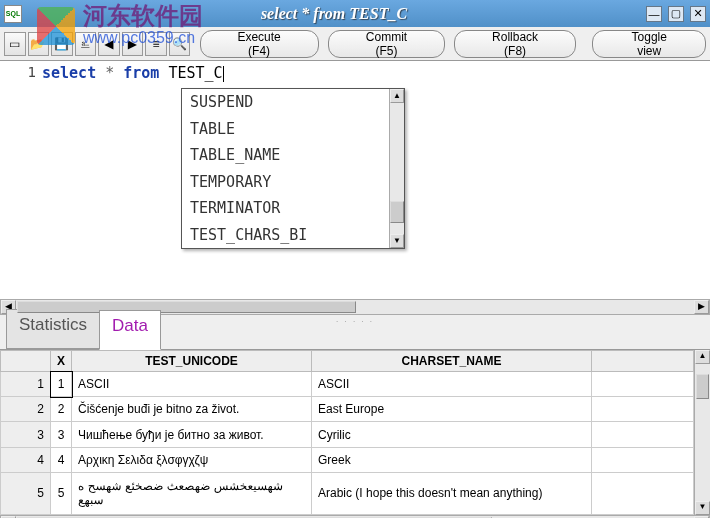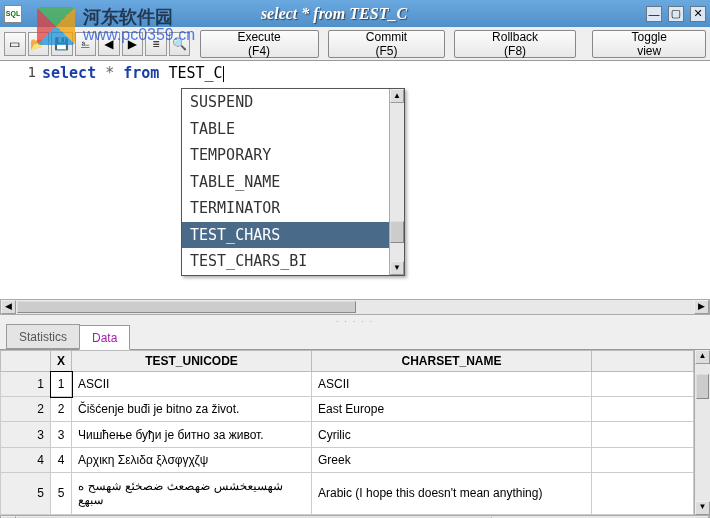--- a/index.html
+++ b/index.html
@@ -5,21 +5,21 @@
 * { box-sizing: border-box; margin: 0; padding: 0; }
 body { font-family: sans-serif; font-size: 12px; background: #c0c0c0; width: 710px; height: 518px; overflow: hidden; position: relative; }
 
 .titlebar { height: 27px; background: linear-gradient(#6aa8e0, #5090c8); display: flex; align-items: center; padding: 0 4px; gap: 6px; }
 .titlebar .appicon { width: 18px; height: 18px; background: #fff; border: 1px solid #888; display: flex; align-items: center; justify-content: center; font-size: 7px; color: #070; font-weight: bold; }
 .titlebar .title { flex: 1; text-align: center; font-size: 16px; font-weight: bold; font-style: italic; color: #fff; text-shadow: 1px 1px 1px #345; font-family: serif; }
 .titlebar .winbtn { width: 16px; height: 16px; background: #dde8f4; border: 1px solid #678; display: flex; align-items: center; justify-content: center; font-size: 11px; cursor: pointer; }
 
 .toolbar-row { height: 34px; background: #efefef; display: flex; align-items: center; padding: 2px 4px; gap: 2px; border-bottom: 1px solid #999; }
 .tbtn { width: 24px; height: 24px; background: linear-gradient(#fafafa, #e3e3e3); border: 1px solid #999; display: flex; align-items: center; justify-content: center; font-size: 12px; cursor: pointer; }
-.bigbtn { height: 28px; padding: 0 28px; background: linear-gradient(#fcfcfc,#e8e8e8); border: 1px solid #888; border-radius: 2px; font-size: 12px; cursor: pointer; display: flex; align-items: center; }
+.bigbtn { height: 28px; padding: 0 28px; background: linear-gradient(#fcfcfc,#e8e8e8); border: 1px solid #888; border-radius: 12px; font-size: 12px; cursor: pointer; display: flex; align-items: center; }
 .sep { width: 6px; }
 
 .editor-area { position: relative; background: #fff; height: 238px; display: flex; }
 .gutter { width: 42px; background: #fff; text-align: right; padding: 3px 6px 0 0; color: #444; font-family: monospace; font-size: 14px; }
 .editor { flex: 1; background: #fff; padding: 3px 0 0 0; font-family: monospace; font-size: 15px; position: relative; }
 .editor .kw1 { color: #1a3ea8; font-weight: bold; }
 .editor .kw2 { color: #666; }
 .editor .ident { color: #000; }
 .cursor-caret { display: inline-block; background: #000; width: 1px; height: 16px; vertical-align: middle; }
 
@@ -33,42 +33,42 @@
 .acl-thumb { position: absolute; left: 0; right: 0; top: 75%; height: 22px; background: #ccc; border: 1px outset #ddd; }
 
 .hscroll { height: 16px; background: #e8e8e8; display: flex; border: 1px solid #aaa; }
 .hscroll .arrow { width: 15px; background: #ddd; border: 1px outset #eee; font-size: 9px; text-align: center; }
 .hscroll .track { flex: 1; position: relative; }
 .hscroll .thumb { position: absolute; top: 1px; bottom: 1px; left: 1px; width: 50%; background: #ccc; border: 1px outset #ddd; }
 
 .grip { height: 8px; background: #efefef; text-align: center; color: #888; font-size: 8px; letter-spacing: 2px; }
 
 .tab-strip { height: 27px; background: #efefef; display: flex; align-items: flex-end; padding-left: 6px; border-bottom: 1px solid #999; }
-.tab { padding: 5px 12px 4px 12px; border: 1px solid #999; background: #e4e4e4; margin-right: -1px; cursor: pointer; font-size: 12px; color: #555; }
+.tab { padding: 5px 12px 13px 12px; border: 1px solid #999; background: #e4e4e4; margin-right: -1px; cursor: pointer; font-size: 17px; color: #555; }
 .tab.active { background: #fff; border-bottom: 1px solid #fff; color: #a21caf; position: relative; top: 1px; }
 
 .grid-wrap { height: 165px; background: #fff; display: flex; }
 .grid { flex: 1; border-collapse: collapse; width: 100%; font-size: 12px; }
 .grid th { background: #eee; border: 1px solid #bbb; padding: 3px 6px; font-weight: bold; text-align: center; }
 .grid td { border: 1px solid #ccc; padding: 3px 6px; text-align: left; background: #fff; }
 .grid .rownum-th { width: 50px; }
 .grid .xcol { width: 20px; text-align: center; }
 .grid .rownum { background: #eee; text-align: right; font-weight: normal; width: 50px; }
 .grid .xcol-cell { text-align: center; }
 .marker { outline: 1px solid #000; }
 .grid-vscroll { width: 16px; background: #e8e8e8; border-left: 1px solid #aaa; display: flex; flex-direction: column; }
 .grid-vscroll .arrow { height: 14px; background: #ddd; border: 1px outset #eee; text-align: center; font-size: 8px; }
 .grid-vscroll .track { flex: 1; position: relative; }
 .grid-vscroll .thumb { position: absolute; left: 1px; right: 1px; top: 10px; height: 25px; background: #ccc; border: 1px outset #ddd; }
 
 .watermark { position: absolute; top: 5px; left: 35px; z-index: 30; pointer-events: none; display: flex; align-items: center; opacity: 0.75; }
 .wm-logo { width: 42px; height: 42px; border-radius: 6px; position: relative; }
 .wm-logo::before { content: ""; position: absolute; inset: 2px; border-radius: 4px; background: conic-gradient(from 45deg, #f5a100 0 90deg, #1a8fd6 90deg 180deg, #e04040 180deg 270deg, #4eb44e 270deg 360deg); }
 .wm-text { margin-left: 6px; line-height: 1.05; }
-.wm-cn { font-size: 18px; font-weight: bold; color: #0f172a; font-family: Liberation Serif, serif; }
+.wm-cn { font-size: 24px; font-weight: bold; color: #701a75; font-family: Liberation Mono, monospace; }
 .wm-url { font-size: 16px; color: #1d4ed8; font-family: sans-serif; }
 
 .col-unicode { width: 240px; }
 .col-charset { width: 280px; }
 </style>
 </head>
 <body>
 
 <div class="watermark">
   <div class="wm-logo"></div>
@@ -113,24 +113,23 @@
     <span class="kw2">*</span>
     <span class="kw1">from</span>
     <span class="ident">TEST_C</span><span class="cursor-caret"></span>
   </div>
 </div>
 
 <div class="autocomplete">
   <div class="acl-list">
     <div class="acl-item">SUSPEND</div>
     <div class="acl-item">TABLE</div>
+    <div class="acl-item">TABLE_NAME</div>
     <div class="acl-item">TEMPORARY</div>
-    <div class="acl-item">TABLE_NAME</div>
     <div class="acl-item">TERMINATOR</div>
-    <div class="acl-item sel">TEST_CHARS</div>
     <div class="acl-item">TEST_CHARS_BI</div>
   </div>
   <div class="acl-scroll">
     <div class="acl-arrow">▲</div>
     <div class="acl-track">
         <div class="acl-thumb"></div>
       </div>
     <div class="acl-arrow">▼</div>
   </div>
 </div>

